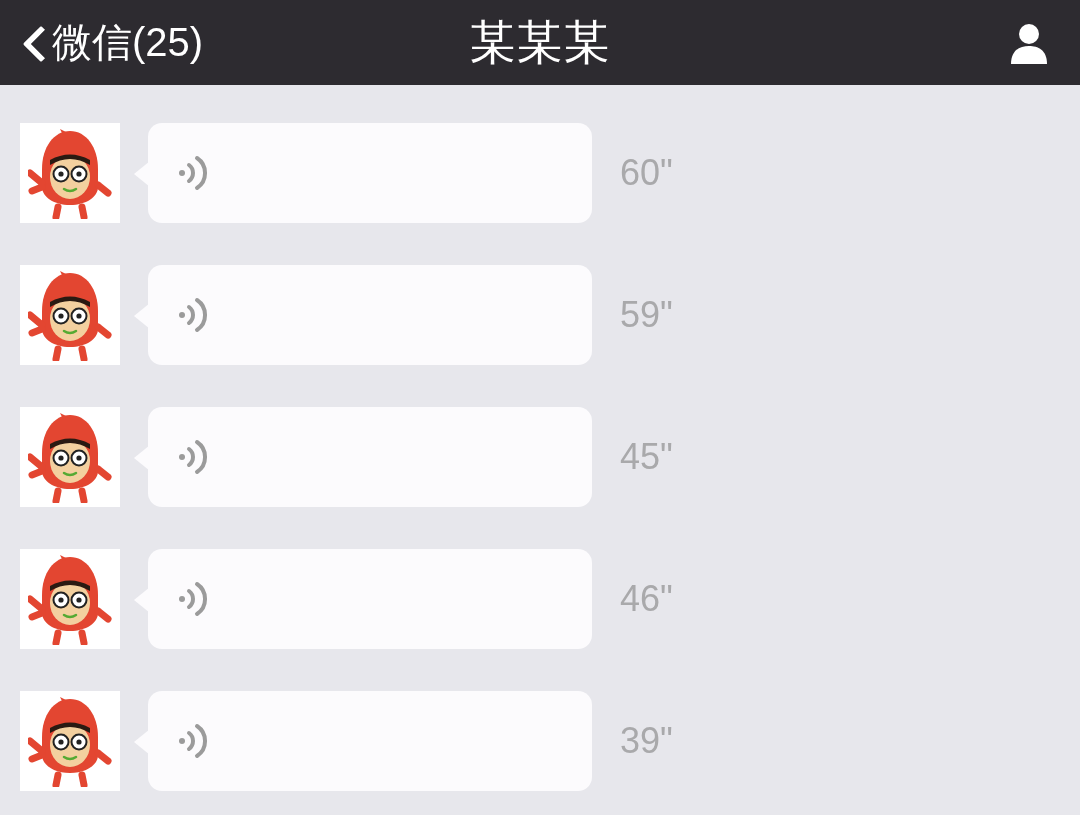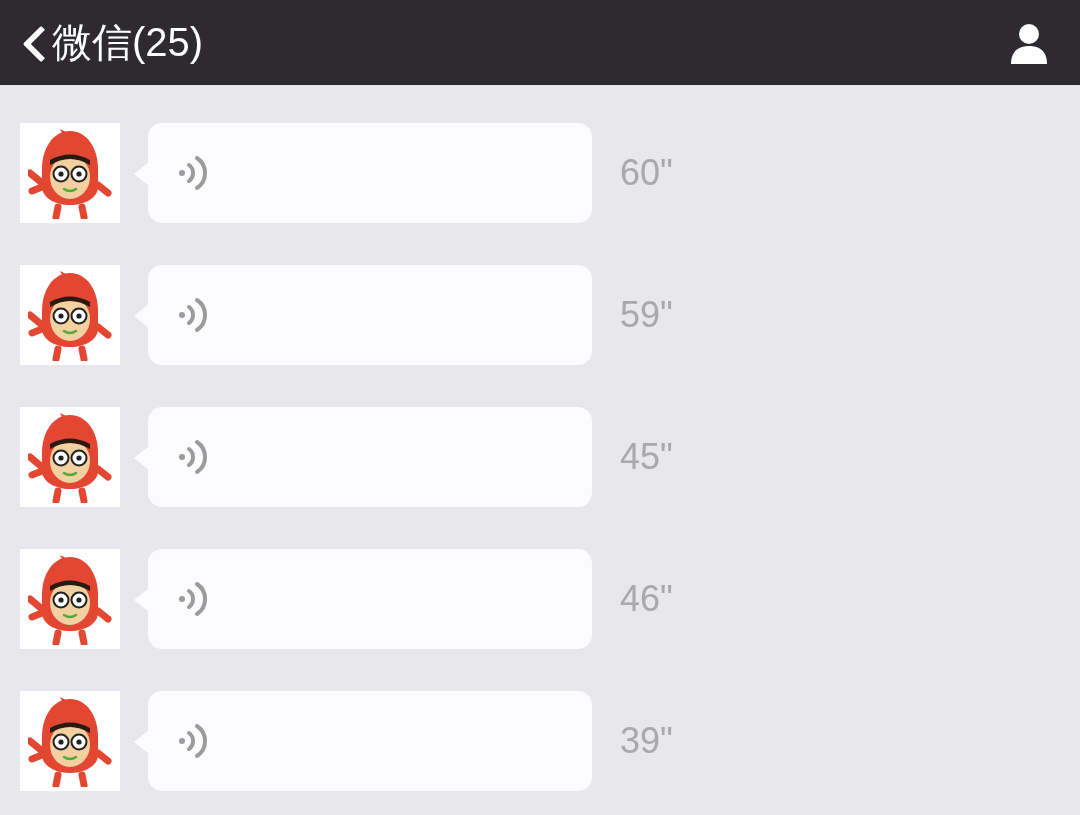--- a/index.html
+++ b/index.html
@@ -118,20 +118,21 @@
     }
   </style>
 </head>
 <body>
 
 <div class="header">
   <div class="back-btn">
     <span class="chev"></span>
     <span class="back-label">微信(25)</span>
   </div>
+  <div class="chat-title">某某某</div>
   <div class="profile-btn">
     <svg width="46" height="46" viewBox="0 0 46 46">
       <circle cx="23" cy="14" r="10" fill="#fff"></circle>
       <path d="M5 44 C5 30 14 26 23 26 C32 26 41 30 41 44 Z" fill="#fff"></path>
     </svg>
   </div>
 </div>
 
 <div class="messages">
 

